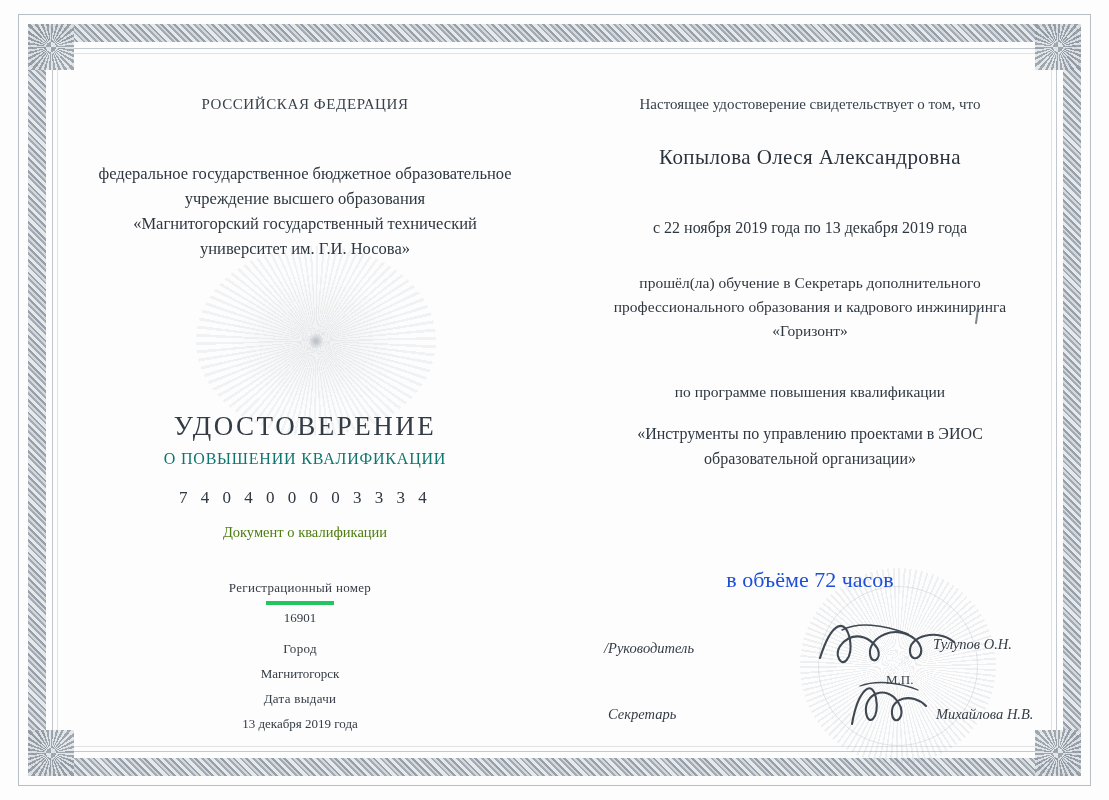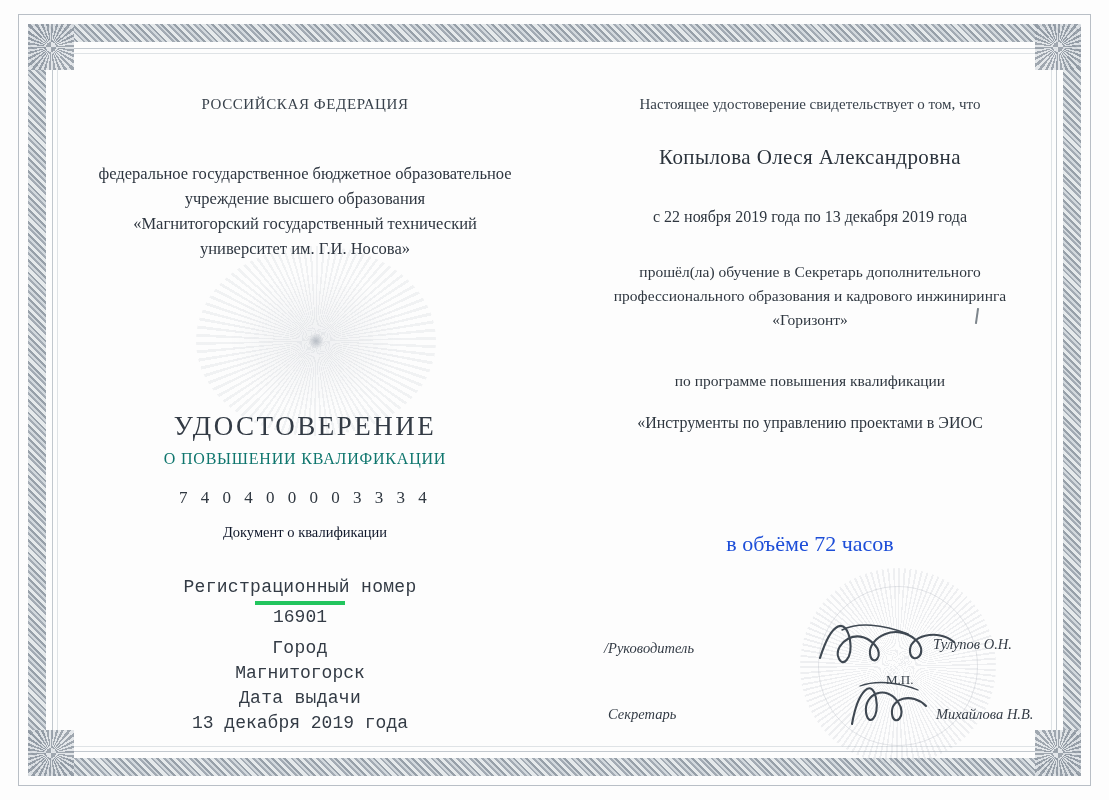--- a/index.html
+++ b/index.html
@@ -141,33 +141,32 @@
   }
   .docnum {
     margin-top: 20px;
     font-size: 17px;
     letter-spacing: 4.5px;
     color: #2f3740;
   }
   .doc-kind {
     margin-top: 16px;
     font-size: 14.5px;
-    color: #0f172a;
+    color: #4d7c0f;
   }
 
   .reg-block {
     position: absolute;
     left: 130px;
     top: 575px;
     width: 340px;
     text-align: center;
-    font-size: 18px;
+    font-size: 13px;
     line-height: 25px;
     color: #333b45;
-    font-family: Liberation Mono, monospace;
   }
   .reg-label { letter-spacing: .3px; }
   .reg-value {
     display: inline-block;
     border-top: 4px solid #22c55e;
     padding: 0 18px;
     margin-top: 1px;
   }
   .gap-6 { height: 6px; }
 
@@ -176,21 +175,21 @@
     font-size: 15px;
     color: #39424c;
   }
   .r-name {
     margin-top: 32px;
     font-size: 21px;
     letter-spacing: .4px;
     color: #2b333c;
   }
   .r-period {
-    margin-top: 38px;
+    margin-top: 49px;
     font-size: 16px;
     color: #2f3740;
   }
   .r-course {
     margin-top: 34px;
     font-size: 15.5px;
     line-height: 24px;
     color: #2f3740;
   }
   .r-program-label {
@@ -321,20 +320,21 @@
     <div class="r-course">
       <div>прошёл(ла) обучение в Секретарь дополнительного</div>
       <div>профессионального образования и кадрового инжиниринга</div>
       <div>«Горизонт»</div>
     </div>
 
     <div class="r-program-label">по программе повышения квалификации</div>
 
     <div class="r-program-name">
       <div>«Инструменты по управлению проектами в ЭИОС</div>
+      <div>образовательной организации»</div>
     </div>
 
     <div class="r-hours">в объёме 72 часов</div>
   </div>
 
   <div class="tick"></div>
 
   <div class="stamp"></div>
 
   <svg class="scribble scribble-1" width="150" height="70" viewBox="0 0 150 70">

